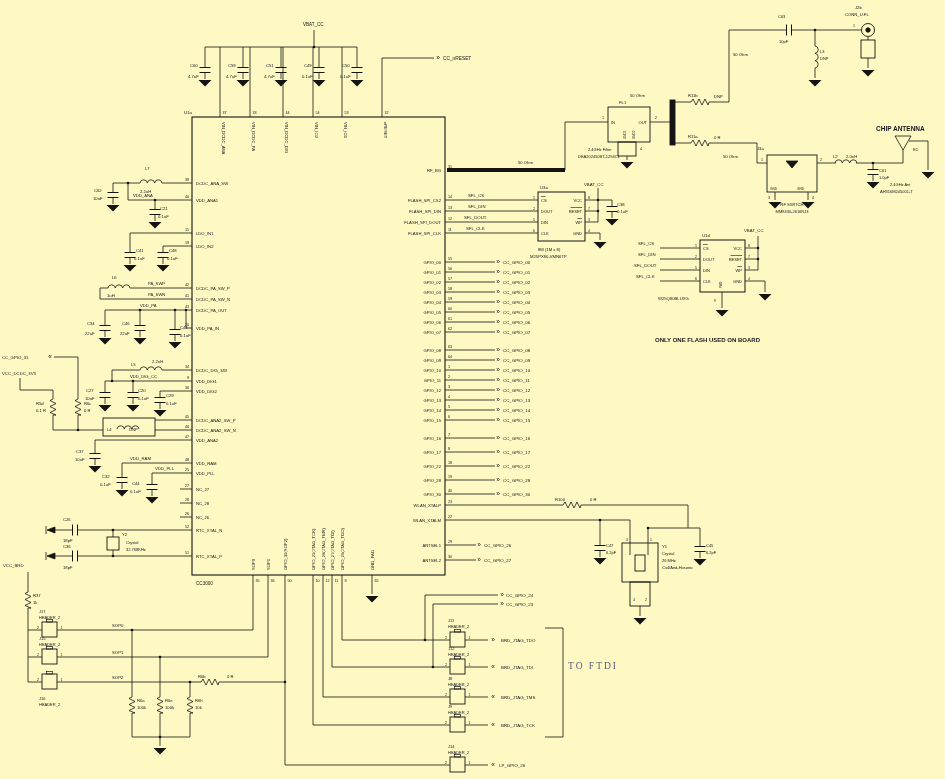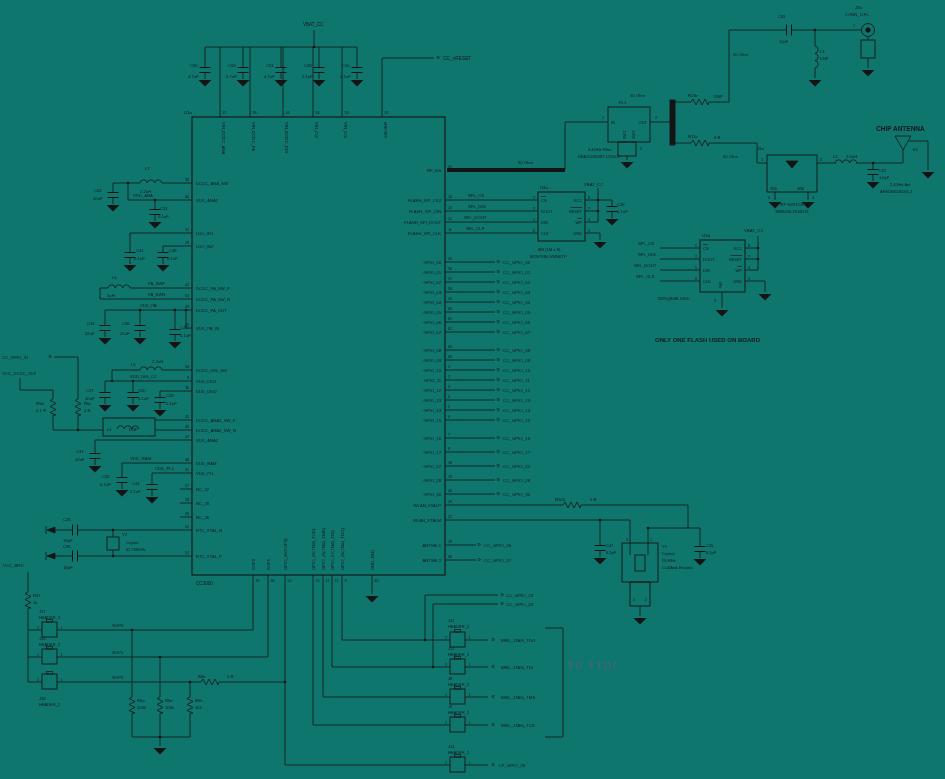--- a/index.html
+++ b/index.html
@@ -1,16 +1,16 @@
 <!DOCTYPE html>
 <html><head>
 <meta charset="utf-8">
 <style>
   html,body{margin:0;padding:0;background:#fff;}
-  #wrap{position:relative;width:945px;height:779px;background:#0f766e;overflow:hidden;}
+  #wrap{position:relative;width:945px;height:779px;background:#fef9c3;overflow:hidden;}
   svg{position:absolute;left:0;top:0;}
 </style>
 </head>
 <body>
 
 <div id="wrap">
 
   <svg id="schem" width="945" height="779" viewBox="0 0 945 779">
       <line x1="205" y1="47" x2="357" y2="47" stroke="#141414" stroke-width="0.8"></line>
       <line x1="314" y1="30" x2="314" y2="47" stroke="#141414" stroke-width="0.8"></line>

